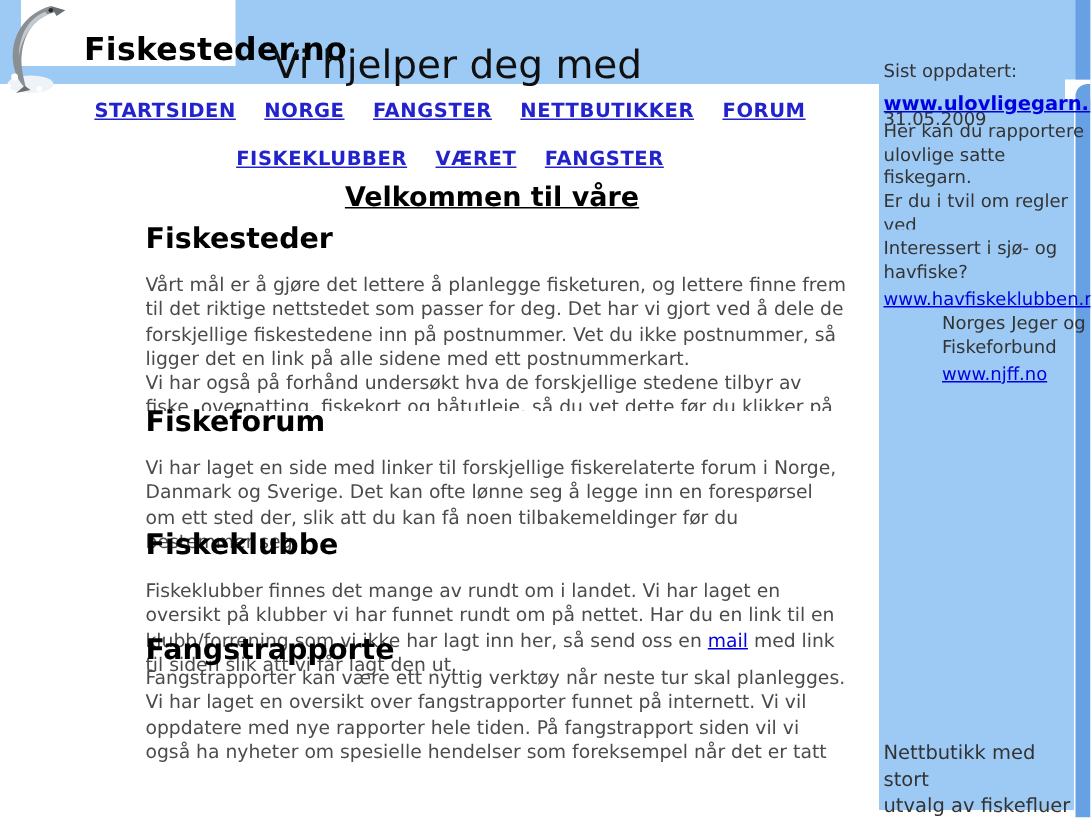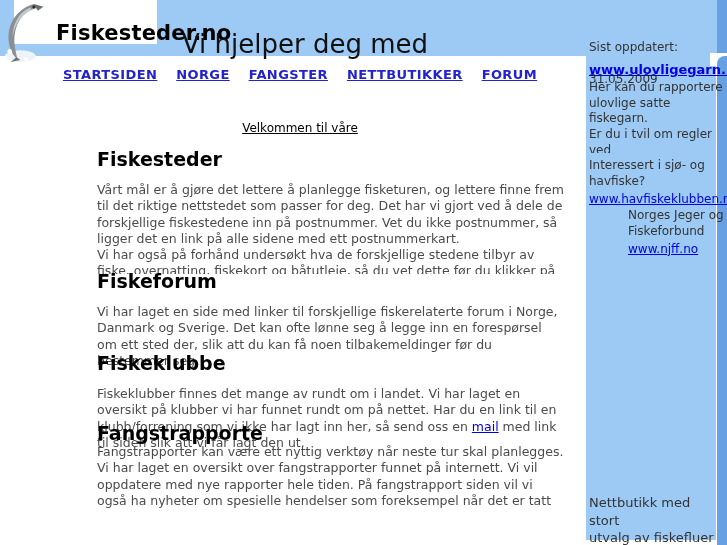--- a/index.html
+++ b/index.html
@@ -25,21 +25,21 @@
                 font-size:26px;color:#101010;}
 
   
   .nav-row{position:absolute;left:0;width:600px;text-align:center;font-weight:bold;
            font-size:13px;letter-spacing:0.4px;}
   .nav-row a{color:#2323CE;margin:12px 7px;}
   .nav1{top:67px;}
   .nav2{top:99px;}
 
   .welcome{position:absolute;left:0;top:121px;width:600px;text-align:center;
-           font-size:12px;font-weight:normal;color:#000;text-decoration:underline;}
+           font-size:18px;font-weight:bold;color:#000;text-decoration:underline;padding-left:28px;}
 
   
   .section{position:absolute;left:97px;width:468px;}
   .sec-head{font-size:19px;font-weight:bold;color:#000000;line-height:22px;margin:0;}
   .sec-body{font-size:12.5px;color:#4B4B4B;line-height:16.3px;margin-top:12px;}
   .pre{white-space:pre-line;}
   .sec-body a{color:#0000E0;}
   .s1{top:148px;}
   .s1 .sec-body{height:92px;overflow:hidden;}
   .s2{top:270px;}
@@ -84,20 +84,25 @@
   <div class="logo-text">Fiskesteder.no</div>
 
   <div class="header-title">Vi hjelper deg med</div>
 
   <div class="nav-row nav1">
     <a>STARTSIDEN</a>
     <a>NORGE</a>
     <a>FANGSTER</a>
     <a>NETTBUTIKKER</a>
     <a>FORUM</a>
+  </div>
+  <div class="nav-row nav2">
+    <a>FISKEKLUBBER</a>
+    <a>VÆRET</a>
+    <a>FANGSTER</a>
   </div>
 
   <div class="welcome">Velkommen til våre</div>
 
   <div class="section s1">
     <h2 class="sec-head">Fiskesteder</h2>
     <div class="sec-body">
       <div class="pre">Vårt mål er å gjøre det lettere å planlegge fisketuren, og lettere finne frem til det riktige nettstedet som passer for deg. Det har vi gjort ved å dele de forskjellige fiskestedene inn på postnummer. Vet du ikke postnummer, så ligger det en link på alle sidene med ett postnummerkart.
 Vi har også på forhånd undersøkt hva de forskjellige stedene tilbyr av fiske, overnatting, fiskekort og båtutleie, så du vet dette før du klikker på en link.</div>
 

